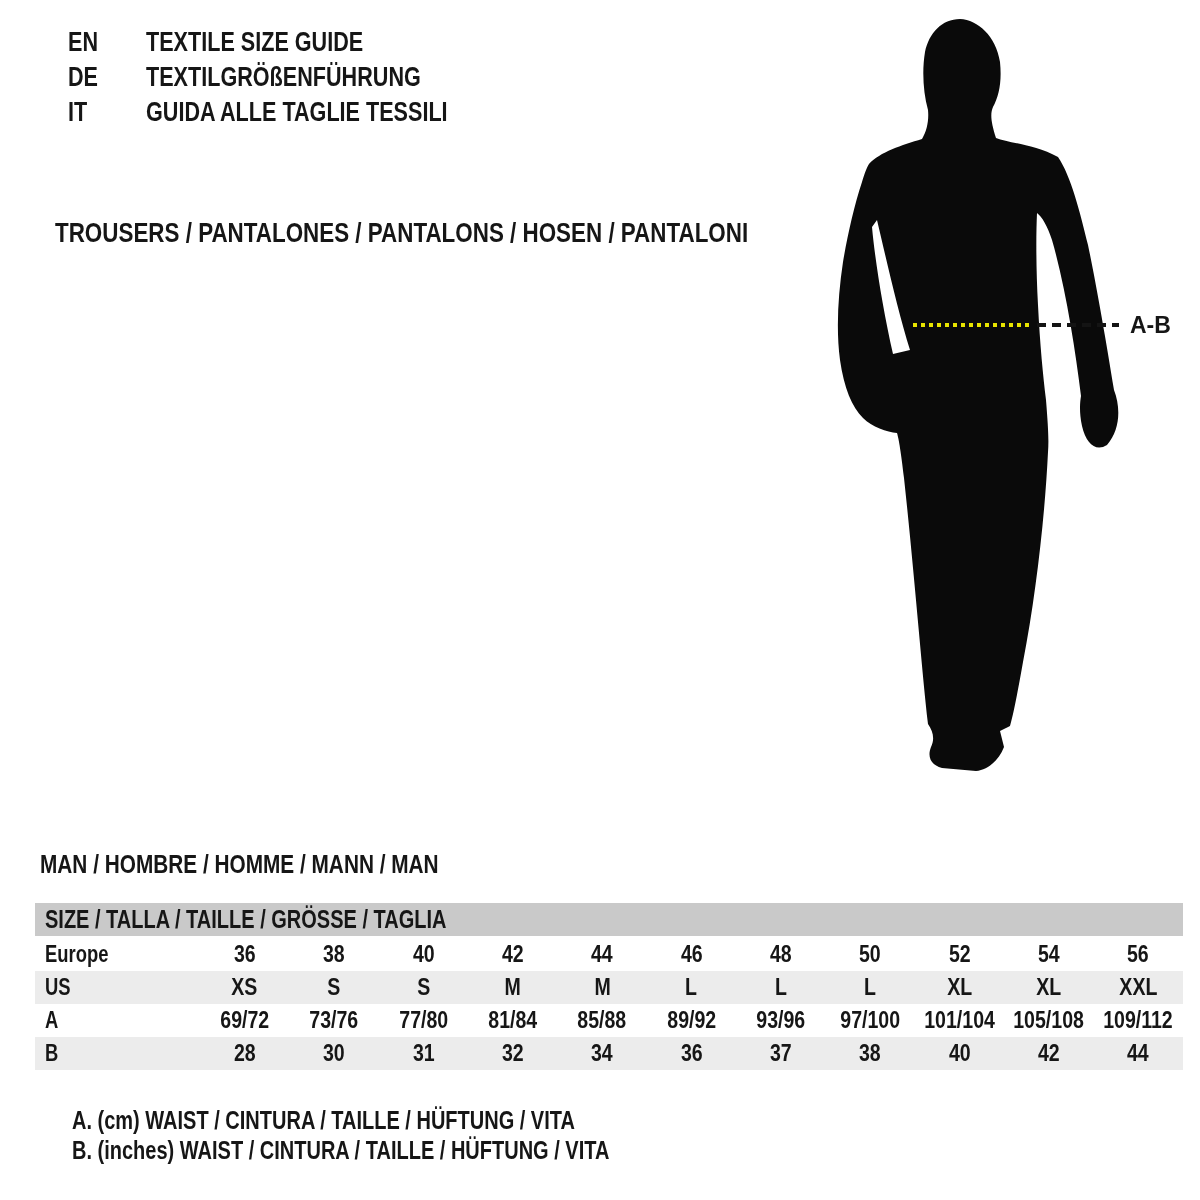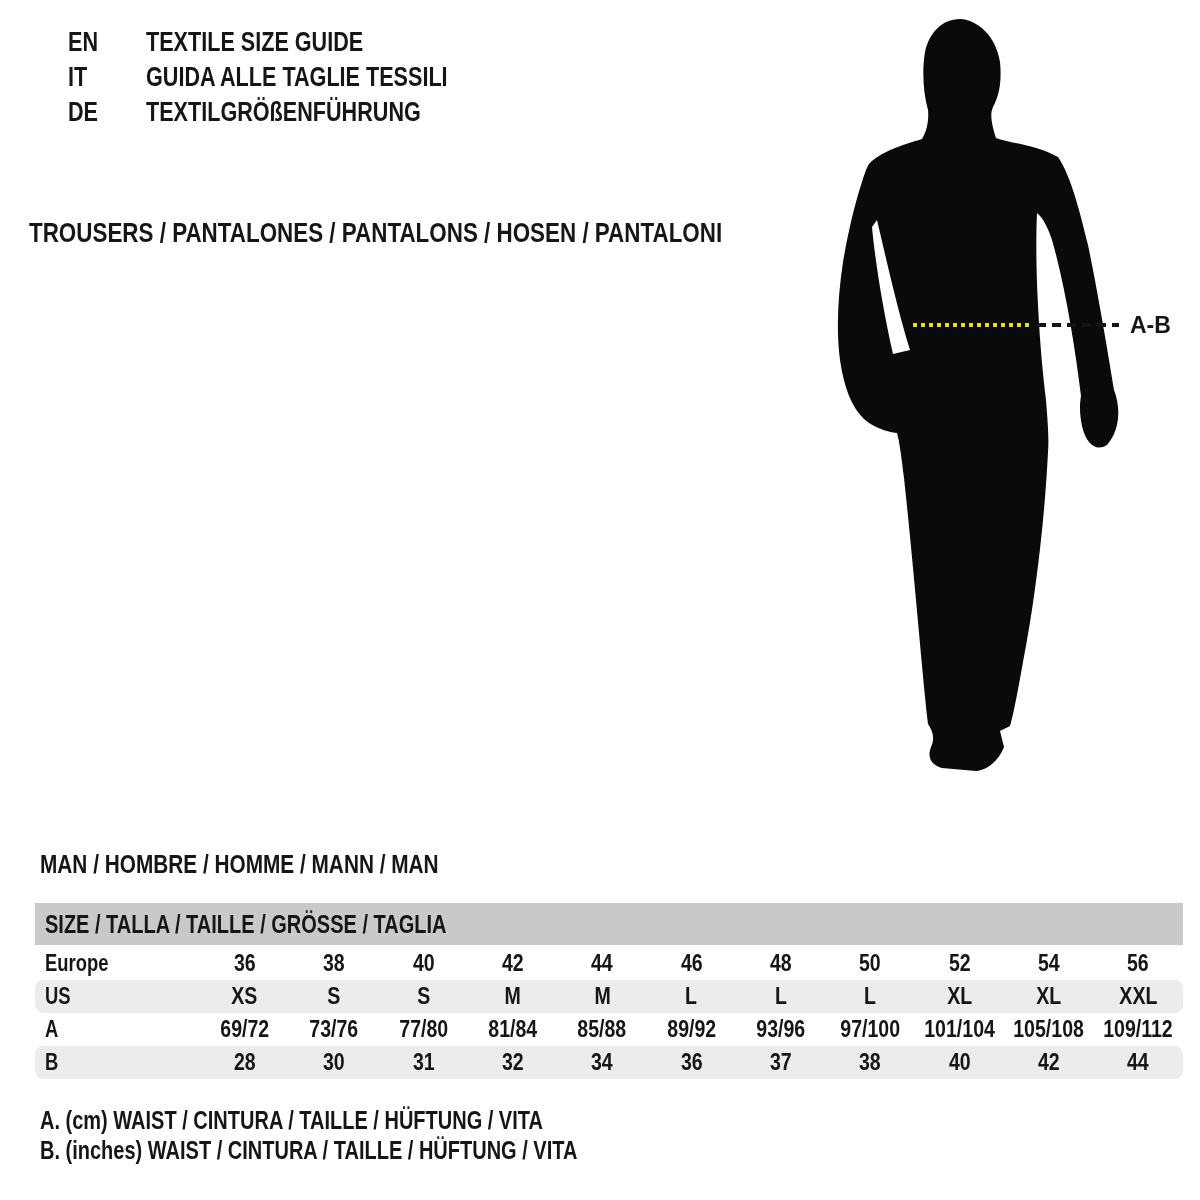--- a/index.html
+++ b/index.html
@@ -13,64 +13,64 @@
   }
   .cond { display:inline-block; transform:scaleX(0.8); transform-origin:0 50%; white-space:nowrap; }
   .condc { display:inline-block; transform:scaleX(0.85); white-space:nowrap; }
 
   
   .lang-block { position:absolute; left:40px; top:25px; }
   .lang-row { display:flex; align-items:center; height:35px; font-size:27px;margin-left:28px; }
   .lang-code { width:78px; }
 
   
-  .category { position:absolute; left:29px; top:217px; font-size:28px; }
+  .category { position:absolute; left:55px; top:217px; font-size:28px; }
 
   
   .figure-svg { position:absolute; left:830px; top:0; width:320px; height:780px; color:var(--silhouette-color,#0a0a0a); }
 
   
   .measure { position:absolute; left:913px; top:313px; height:24px; display:flex; align-items:center; }
   .dots-yellow { width:118px; height:4px;
     background:repeating-linear-gradient(90deg, var(--measure-color,#e8e400) 0 4px, rgba(0,0,0,0) 4px 8px); }
   .dash-black { width:82px; height:4px; margin-left:6px;
     background:repeating-linear-gradient(90deg, #141414 0 9px, rgba(0,0,0,0) 9px 15px); }
   .ab-label { margin-left:11px; font-size:23px; }
 
   
   .gender { position:absolute; left:40px; top:849px; font-size:26px;text-align:center; }
 
   
   .size-table { position:absolute; left:35px; top:903px; width:1148px; }
-  .thead { height:42px; background:var(--header-bg,#c9c9c9); display:flex; align-items:center;
+  .thead { height:33px; background:var(--header-bg,#c9c9c9); display:flex; align-items:center;
     padding-left:10px; font-size:25px; margin-bottom:2px; }
   .trow { height:33px; display:flex; align-items:center; font-size:23px; }
-  .trow.alt { background:var(--alt-row-bg,#ececec);border-radius:8px; }
+  .trow.alt { background:var(--alt-row-bg,#ececec); }
   .tlabel { width:165px; padding-left:10px; }
   .tcell { flex:1; text-align:center; }
 
   
   .footnotes { position:absolute; left:40px; top:1105px; font-size:25px; }
-  .footnote { height:30px; display:flex; align-items:center; }
+  .footnote { height:30px; display:flex; align-items:center;margin-left:32px; }
 </style>
 </head>
 <body>
 
 <div class="lang-block">
   <div class="lang-row">
     <span class="lang-code"><span class="cond">EN</span></span>
     <span class="cond">TEXTILE SIZE GUIDE</span>
   </div>
   <div class="lang-row">
+    <span class="lang-code"><span class="cond">DE</span></span>
+    <span class="cond">TEXTILGRÖßENFÜHRUNG</span>
+  </div>
+  <div class="lang-row">
     <span class="lang-code"><span class="cond">IT</span></span>
     <span class="cond">GUIDA ALLE TAGLIE TESSILI</span>
-  </div>
-  <div class="lang-row">
-    <span class="lang-code"><span class="cond">DE</span></span>
-    <span class="cond">TEXTILGRÖßENFÜHRUNG</span>
   </div>
 </div>
 
 <div class="category">
   <span class="cond">TROUSERS / PANTALONES / PANTALONS / HOSEN / PANTALONI</span>
 </div>
 
 <svg class="figure-svg" viewBox="0 0 320 780" xmlns="http://www.w3.org/2000/svg" aria-hidden="true">
   <path fill="currentColor" d="
     M130,19

